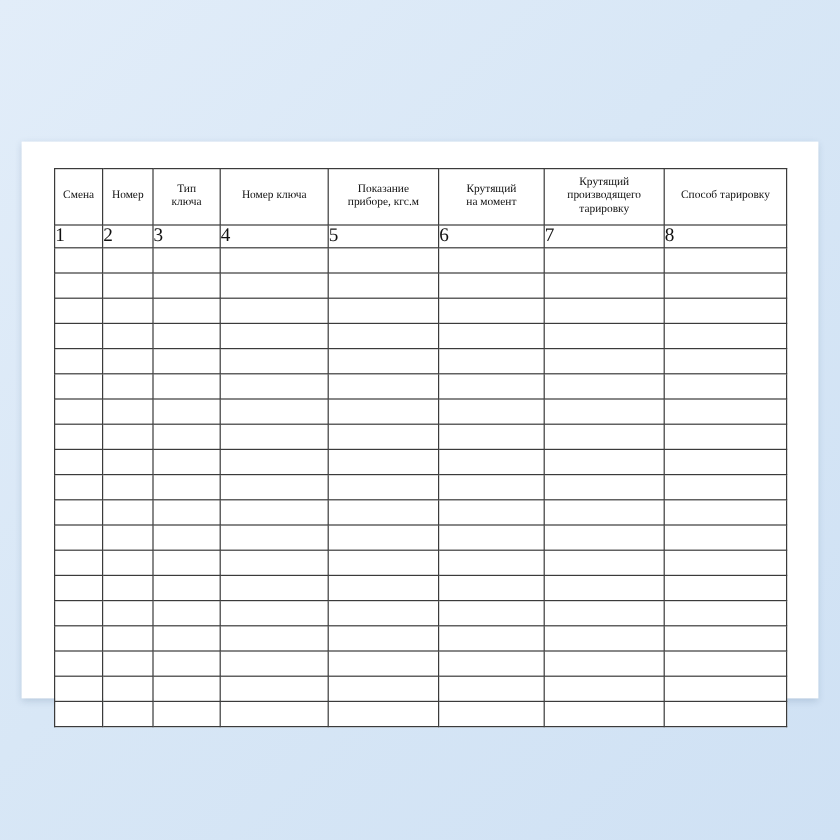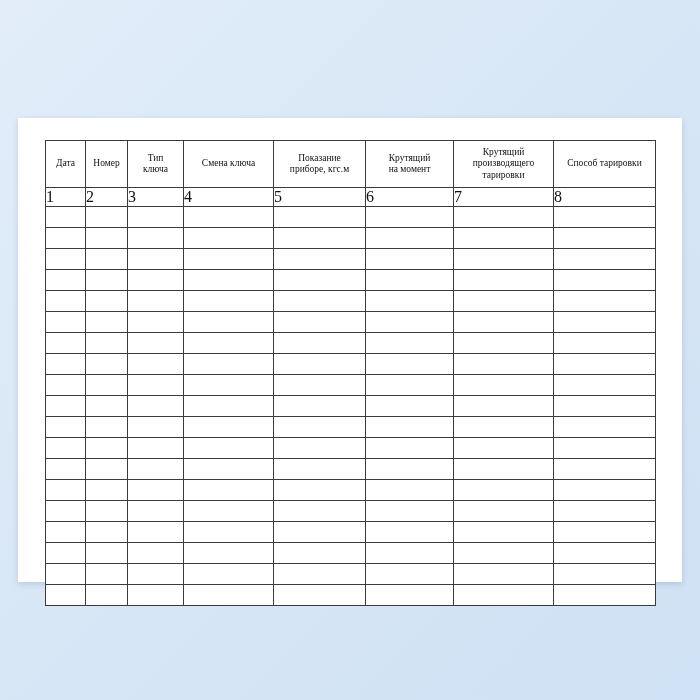--- a/index.html
+++ b/index.html
@@ -84,47 +84,47 @@
             <col class="c3">
             <col class="c4">
           <col class="c5">
             <col class="c6">
             <col class="c7">
             <col class="c8">
         </colgroup>
         <thead>
           <tr>
             <th class="hcell">
-              <span class="hline">Дата</span>
+              <span class="hline">Смена</span>
             </th>
             <th class="hcell">
               <span class="hline">Номер</span>
             </th>
             <th class="hcell">
               <span class="hline">Тип</span>
               <span class="hline">ключа</span>
             </th>
             <th class="hcell">
-              <span class="hline">Смена ключа</span>
+              <span class="hline">Номер ключа</span>
             </th>
             <th class="hcell">
               <span class="hline">Показание</span>
               <span class="hline">приборе, кгс.м</span>
             </th>
             <th class="hcell">
               <span class="hline">Крутящий</span>
               <span class="hline">на момент</span>
             </th>
             <th class="hcell">
               <span class="hline">Крутящий</span>
               <span class="hline">производящего</span>
-              <span class="hline">тарировки</span>
-            </th>
-            <th class="hcell">
-              <span class="hline">Способ тарировки</span>
+              <span class="hline">тарировку</span>
+            </th>
+            <th class="hcell">
+              <span class="hline">Способ тарировку</span>
             </th>
           </tr>
           <tr>
             <td class="numcell">1</td>
             <td class="numcell">2</td>
             <td class="numcell">3</td>
             <td class="numcell">4</td>
             <td class="numcell">5</td>
             <td class="numcell">6</td>
             <td class="numcell">7</td>

